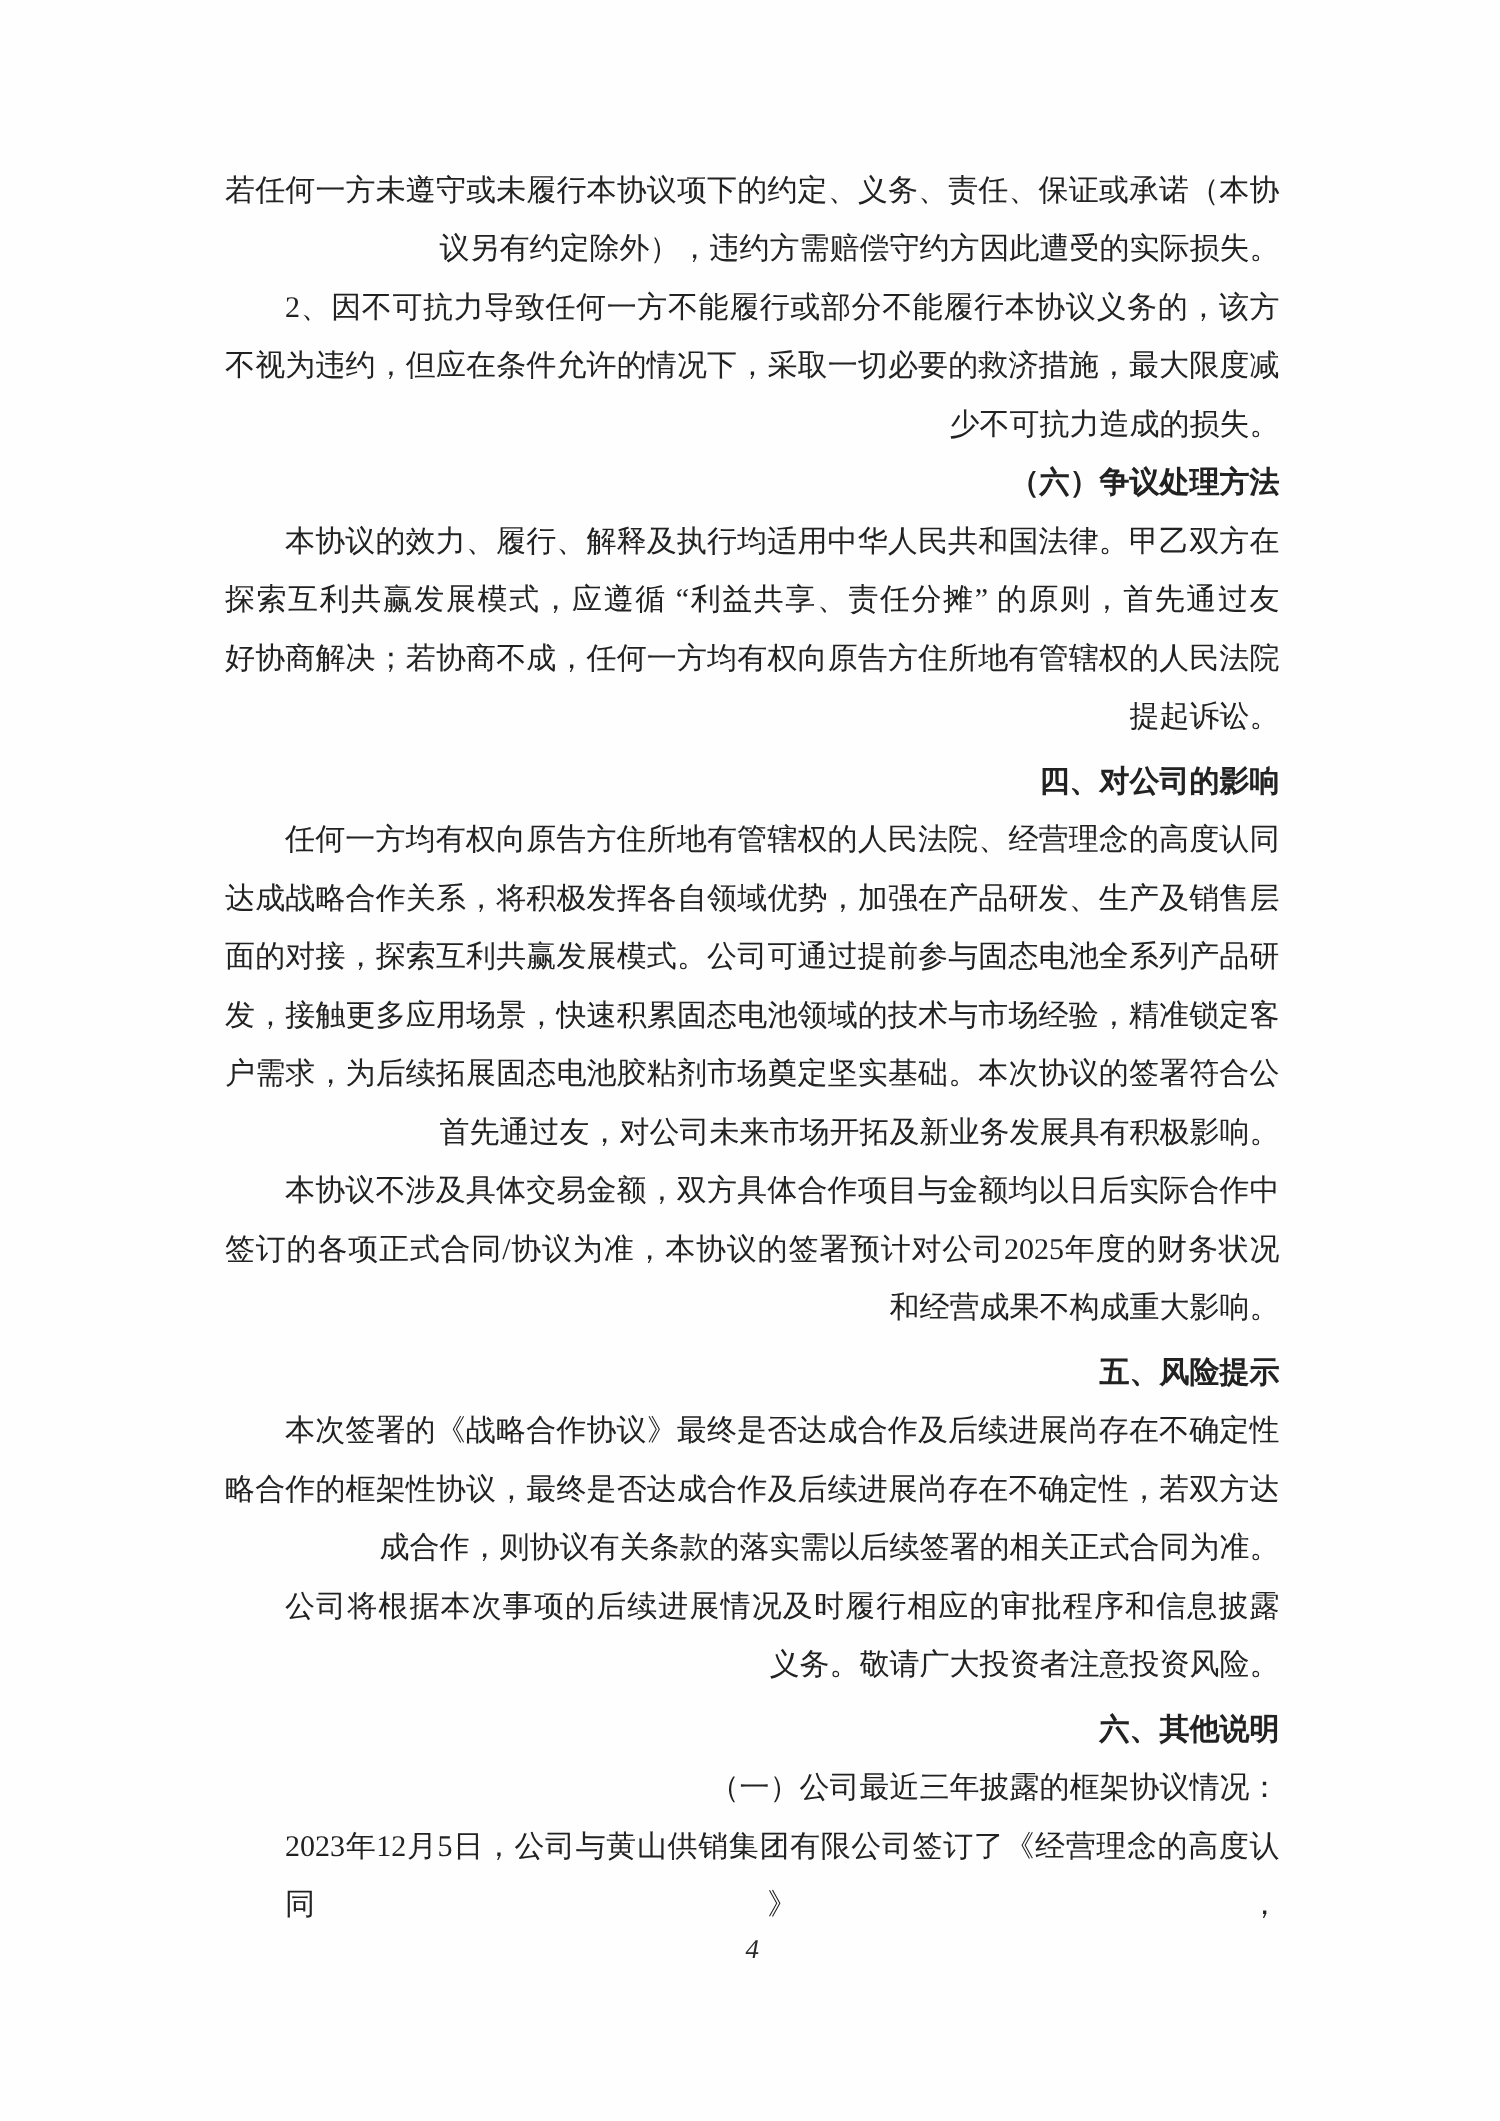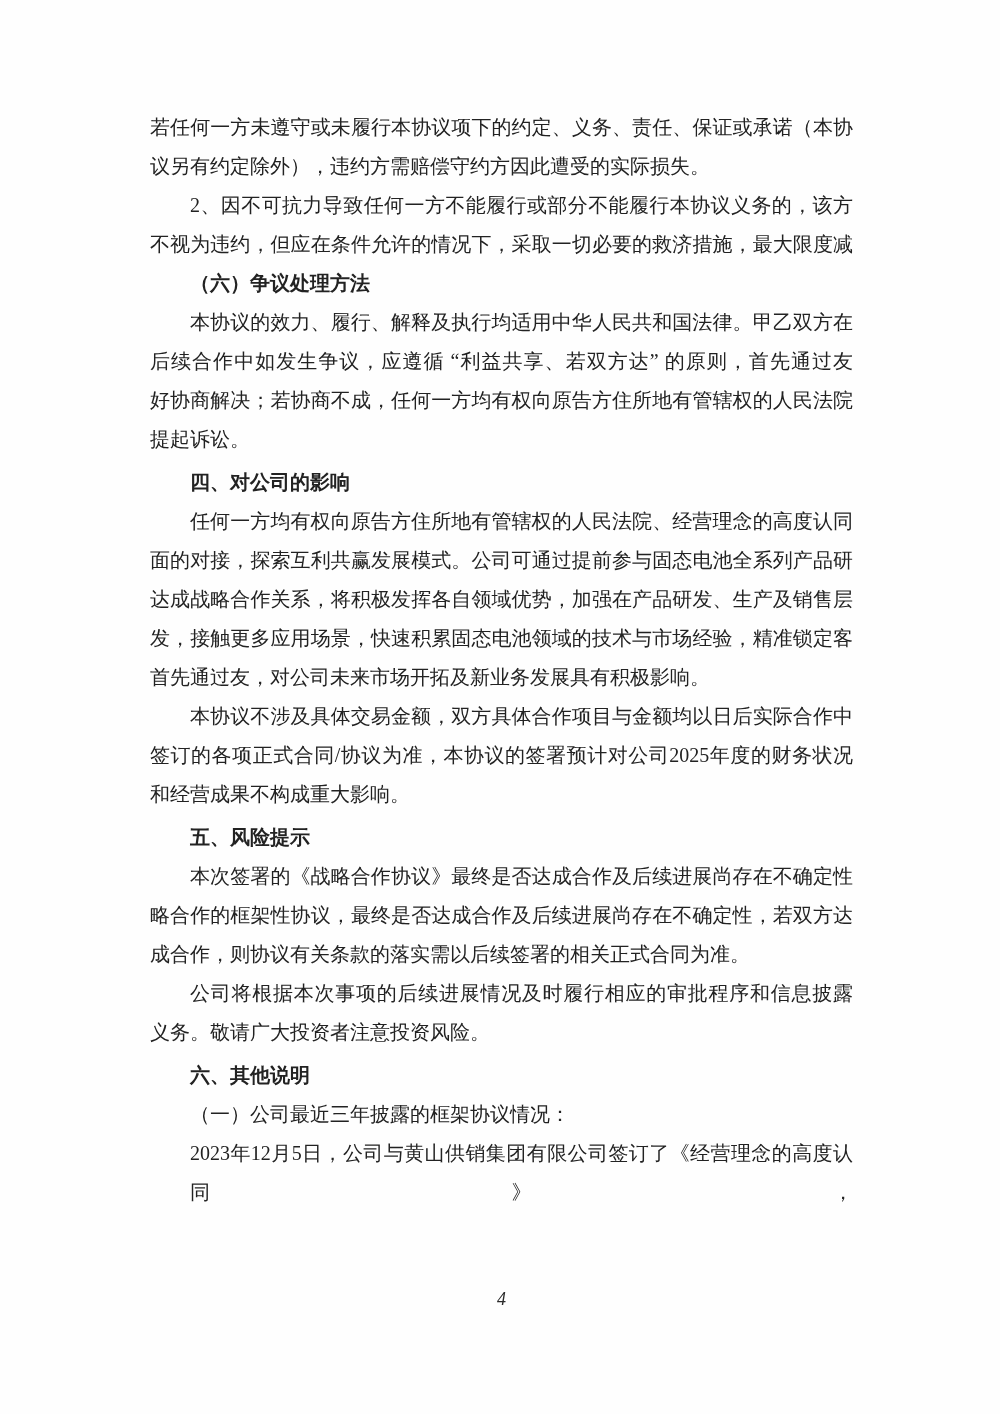--- a/index.html
+++ b/index.html
@@ -23,21 +23,21 @@
   .content {
     position: absolute;
     left: 150px;
     top: 108px;
     width: 703px;
     font-size: 20px;
   }
   .line {
     height: 39px;
     line-height: 39px;
-    text-align: left;
+    text-align: right;
   }
   .line.stretch {
     text-align: justify;
     text-align-last: justify;
   }
   .line.indent {
     padding-left: 40px;
   }
   .heading {
     font-weight: bold;
@@ -62,34 +62,36 @@
 
 <div class="page">
   <div class="content" id="doc-content">
       <div class="paragraph">
         <div class="line stretch">若任何一方未遵守或未履行本协议项下的约定、义务、责任、保证或承诺（本协</div>
         <div class="line">议另有约定除外），违约方需赔偿守约方因此遭受的实际损失。</div>
       </div>
       <div class="paragraph">
         <div class="line stretch indent">2、因不可抗力导致任何一方不能履行或部分不能履行本协议义务的，该方</div>
         <div class="line stretch">不视为违约，但应在条件允许的情况下，采取一切必要的救济措施，最大限度减</div>
+        <div class="line">少不可抗力造成的损失。</div>
       </div>
       <div class="line heading h2">（六）争议处理方法</div>
       <div class="paragraph">
         <div class="line stretch indent">本协议的效力、履行、解释及执行均适用中华人民共和国法律。甲乙双方在</div>
-        <div class="line stretch">后续合作中如发生争议，应遵循 “利益共享、若双方达” 的原则，首先通过友</div>
+        <div class="line stretch">探索互利共赢发展模式，应遵循 “利益共享、责任分摊” 的原则，首先通过友</div>
         <div class="line stretch">好协商解决；若协商不成，任何一方均有权向原告方住所地有管辖权的人民法院</div>
         <div class="line">提起诉讼。</div>
       </div>
       <div class="line heading h1">四、对公司的影响</div>
       <div class="paragraph">
         <div class="line stretch indent">任何一方均有权向原告方住所地有管辖权的人民法院、经营理念的高度认同</div>
+        <div class="line stretch">达成战略合作关系，将积极发挥各自领域优势，加强在产品研发、生产及销售层</div>
         <div class="line stretch">面的对接，探索互利共赢发展模式。公司可通过提前参与固态电池全系列产品研</div>
-        <div class="line stretch">达成战略合作关系，将积极发挥各自领域优势，加强在产品研发、生产及销售层</div>
         <div class="line stretch">发，接触更多应用场景，快速积累固态电池领域的技术与市场经验，精准锁定客</div>
+        <div class="line stretch">户需求，为后续拓展固态电池胶粘剂市场奠定坚实基础。本次协议的签署符合公</div>
         <div class="line">首先通过友，对公司未来市场开拓及新业务发展具有积极影响。</div>
       </div>
       <div class="paragraph">
         <div class="line stretch indent">本协议不涉及具体交易金额，双方具体合作项目与金额均以日后实际合作中</div>
         <div class="line stretch">签订的各项正式合同/协议为准，本协议的签署预计对公司2025年度的财务状况</div>
         <div class="line">和经营成果不构成重大影响。</div>
       </div>
       <div class="line heading h1">五、风险提示</div>
       <div class="paragraph">
         <div class="line stretch indent">本次签署的《战略合作协议》最终是否达成合作及后续进展尚存在不确定性</div>

